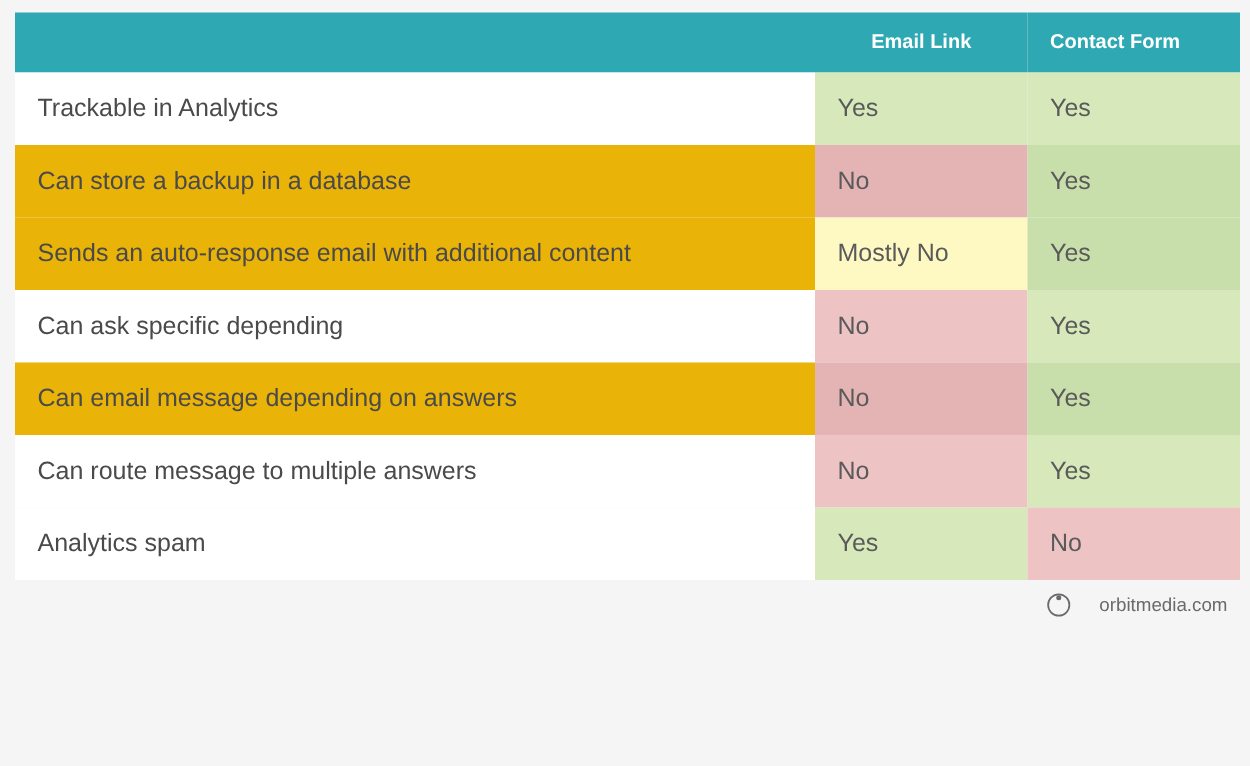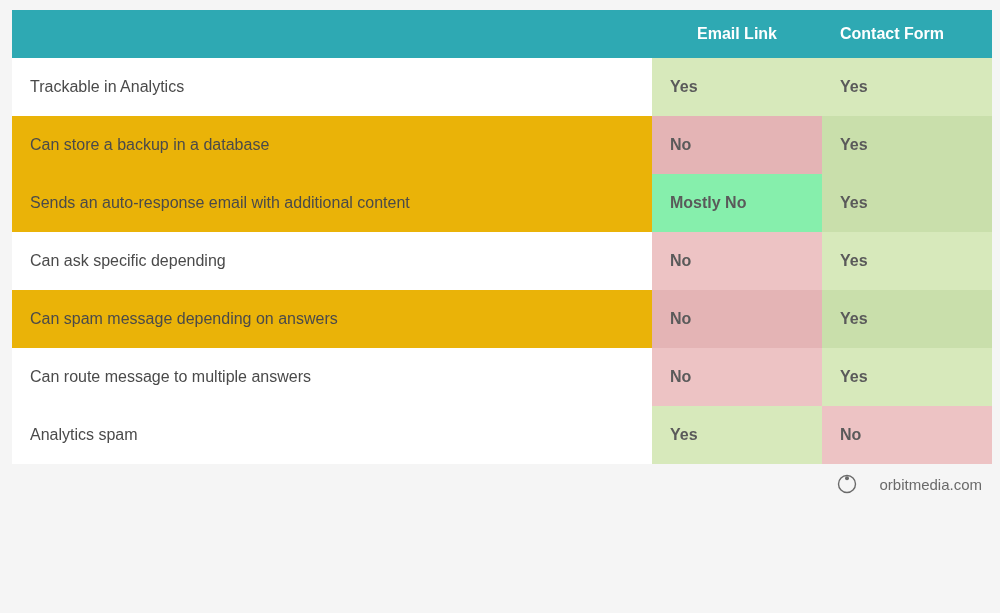--- a/index.html
+++ b/index.html
@@ -38,41 +38,41 @@
       width: 170px;
       text-align: center;
     }
     thead th.col-form {
       width: 170px;
     }
     tbody tr {
       height: 58px;
     }
     tbody td {
-      font-size: 16px;
+      font-size: 20px;
       color: #4a4a4a;
       padding: 0 18px;
       vertical-align: middle;
     }
     tbody tr.odd td.feature {
       background: #ffffff;
     }
     tbody tr.even td.feature {
       background: #eab308;
     }
     td.val {
-      font-weight: 700;
+      font-weight: 400;
       color: #5a5a5a;
     }
     
     .yes-odd { background: #d7e9bb; }
     .yes-even { background: #c9dfab; }
     .no-odd { background: #edc3c4; }
     .no-even { background: #e4b4b5; }
-    .mostly-even { background: #86efac; }
+    .mostly-even { background: #fef9c3; }
     .footer {
       display: flex;
       justify-content: flex-end;
       align-items: center;
       gap: 22px;
       padding: 10px 6px 0 0;
     }
     .footer-icon {
       display: inline-flex;
     }
@@ -108,21 +108,21 @@
           <td class="feature">Sends an auto-response email with additional content</td>
           <td class="val mostly-even">Mostly No</td>
           <td class="val yes-even">Yes</td>
         </tr>
         <tr class="odd">
           <td class="feature">Can ask specific depending</td>
           <td class="val no-odd">No</td>
           <td class="val yes-odd">Yes</td>
         </tr>
         <tr class="even">
-          <td class="feature">Can spam message depending on answers</td>
+          <td class="feature">Can email message depending on answers</td>
           <td class="val no-even">No</td>
           <td class="val yes-even">Yes</td>
         </tr>
         <tr class="odd">
           <td class="feature">Can route message to multiple answers</td>
           <td class="val no-odd">No</td>
           <td class="val yes-odd">Yes</td>
         </tr>
         <tr class="odd">
           <td class="feature">Analytics spam</td>

